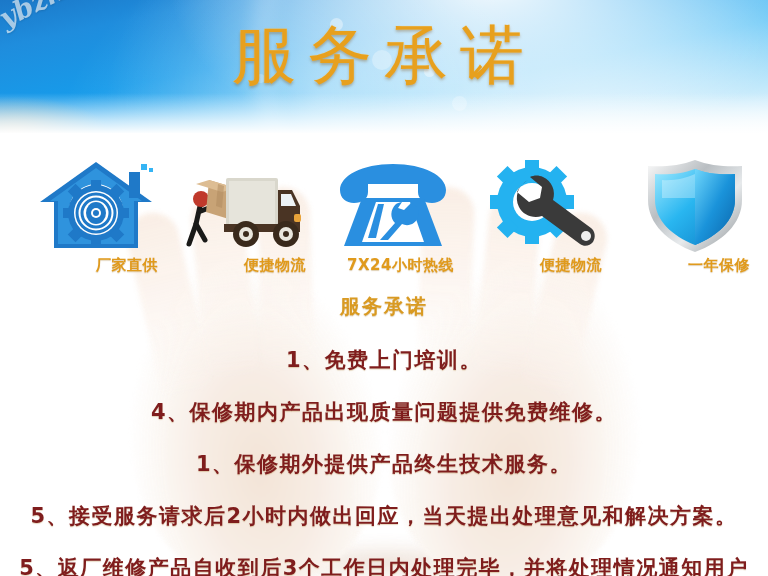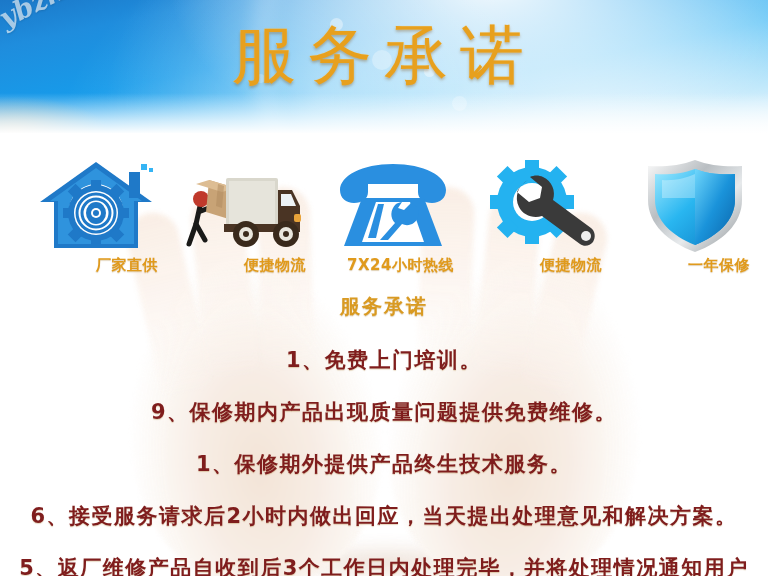--- a/index.html
+++ b/index.html
@@ -295,20 +295,20 @@
           </svg>
         </div>
         <div class="icon-label">一年保修</div>
       </div>
 
     </div>
 
     <div class="promise">
       <div class="promise-heading">服务承诺</div>
       <div class="promise-line l1">1、免费上门培训。</div>
-      <div class="promise-line l2">9、保修期内产品出现质量问题提供免费维修。</div>
+      <div class="promise-line l2">4、保修期内产品出现质量问题提供免费维修。</div>
       <div class="promise-line l3">1、保修期外提供产品终生技术服务。</div>
-      <div class="promise-line l4">6、接受服务请求后2小时内做出回应，当天提出处理意见和解决方案。</div>
+      <div class="promise-line l4">5、接受服务请求后2小时内做出回应，当天提出处理意见和解决方案。</div>
       <div class="promise-line l5">5、返厂维修产品自收到后3个工作日内处理完毕，并将处理情况通知用户</div>
     </div>
 
   </div>
 </div>
 
 </body></html>

